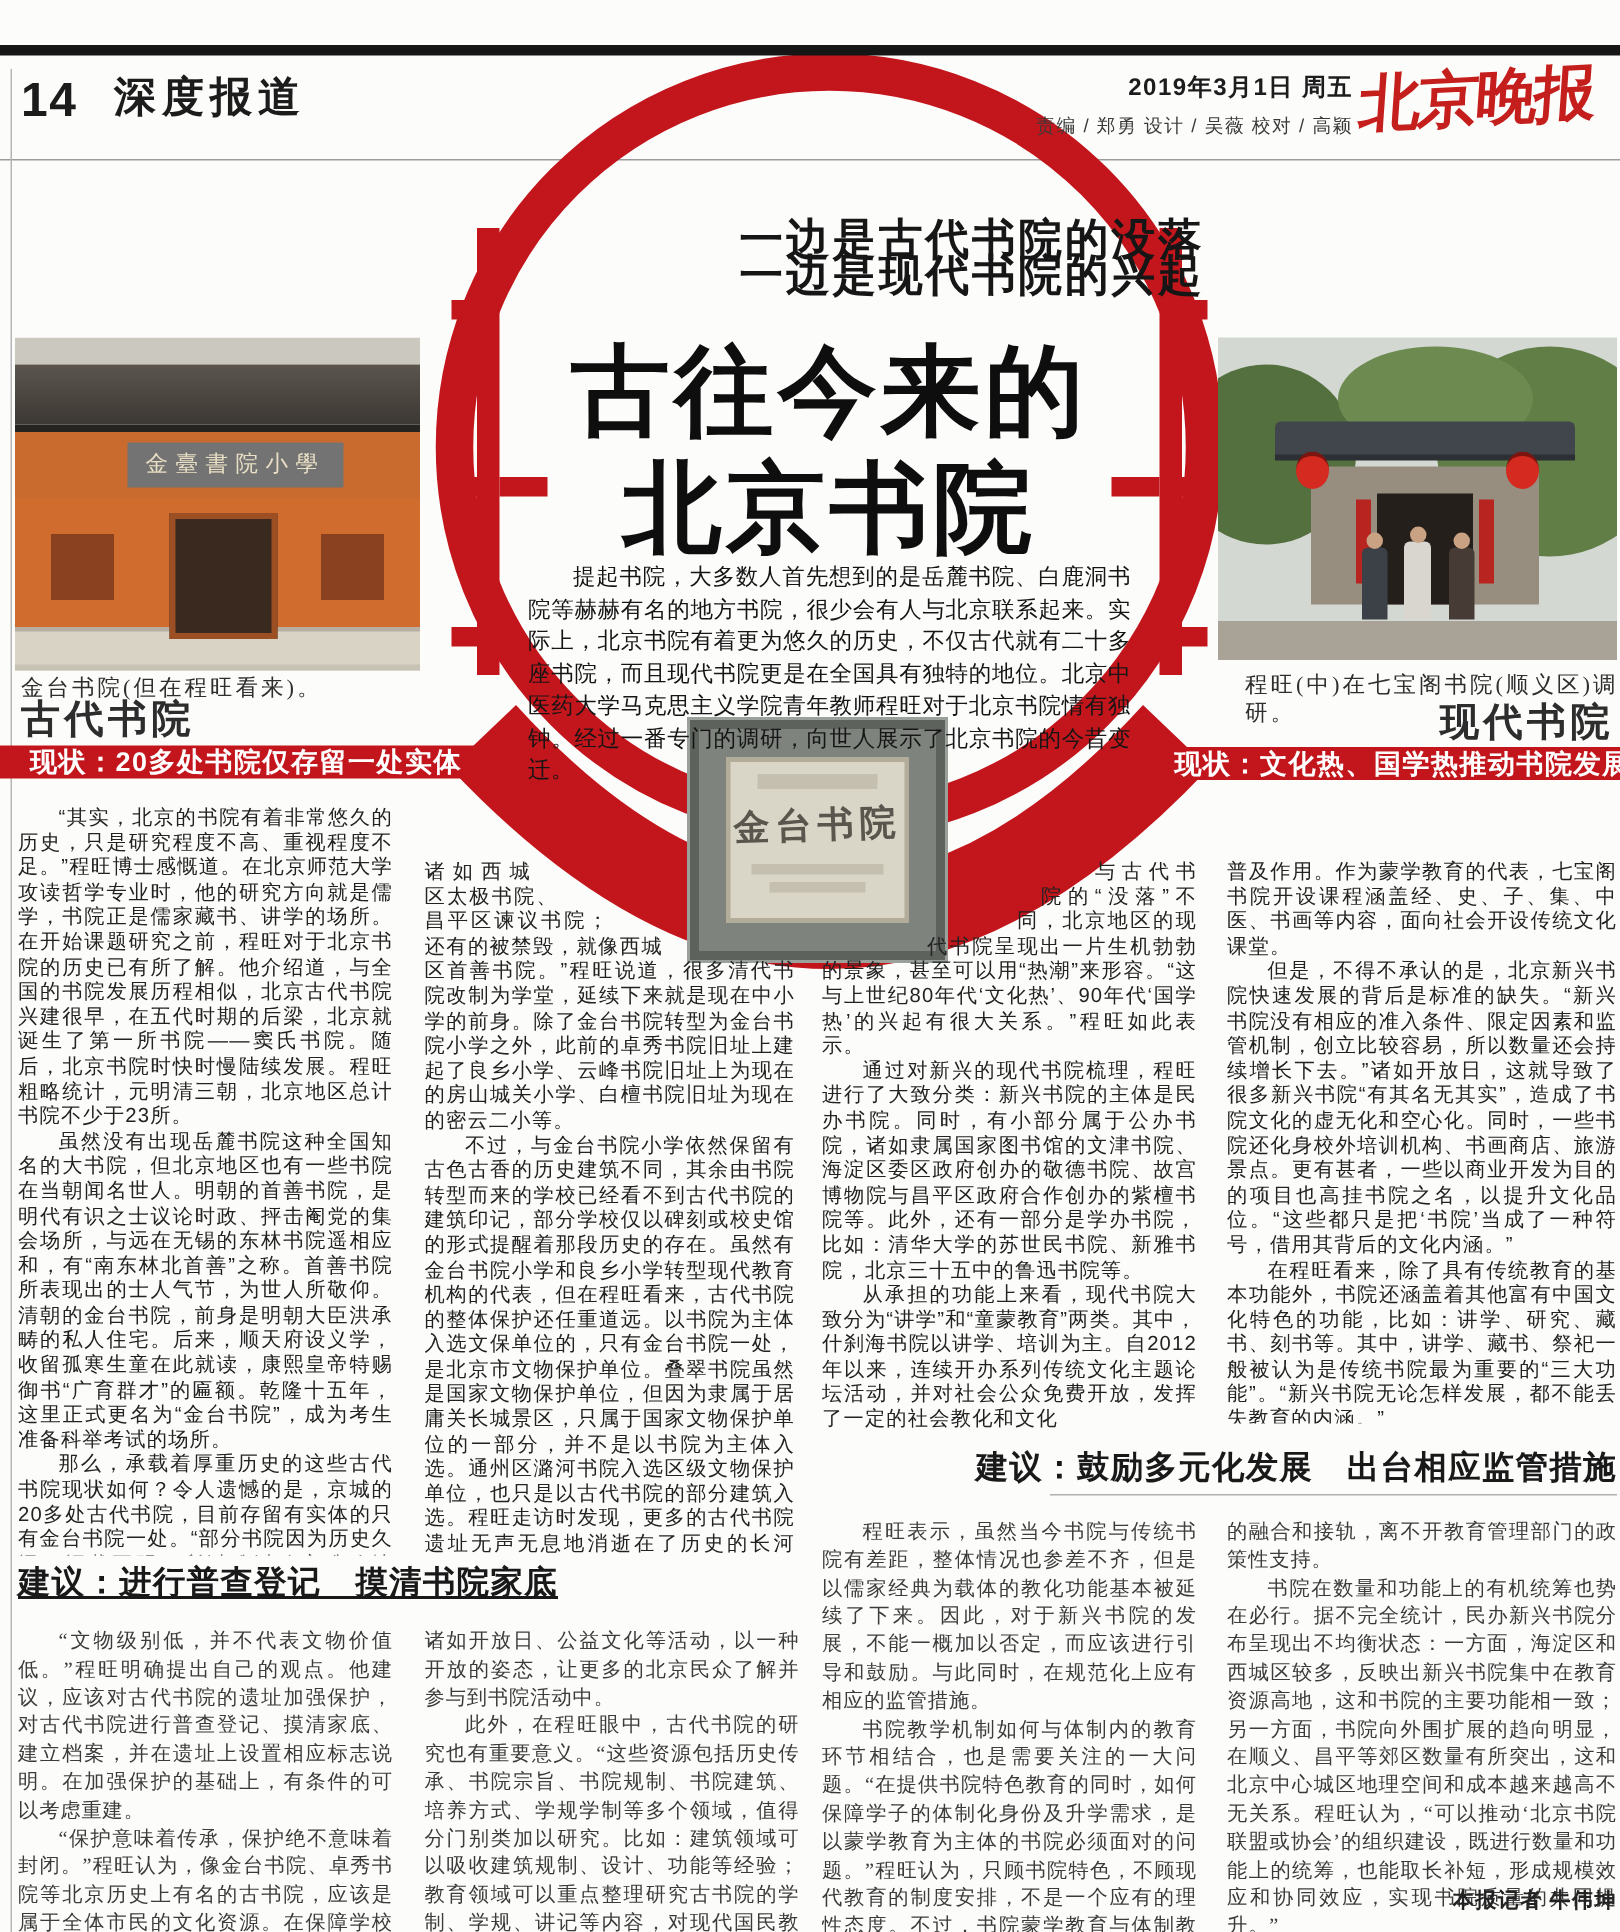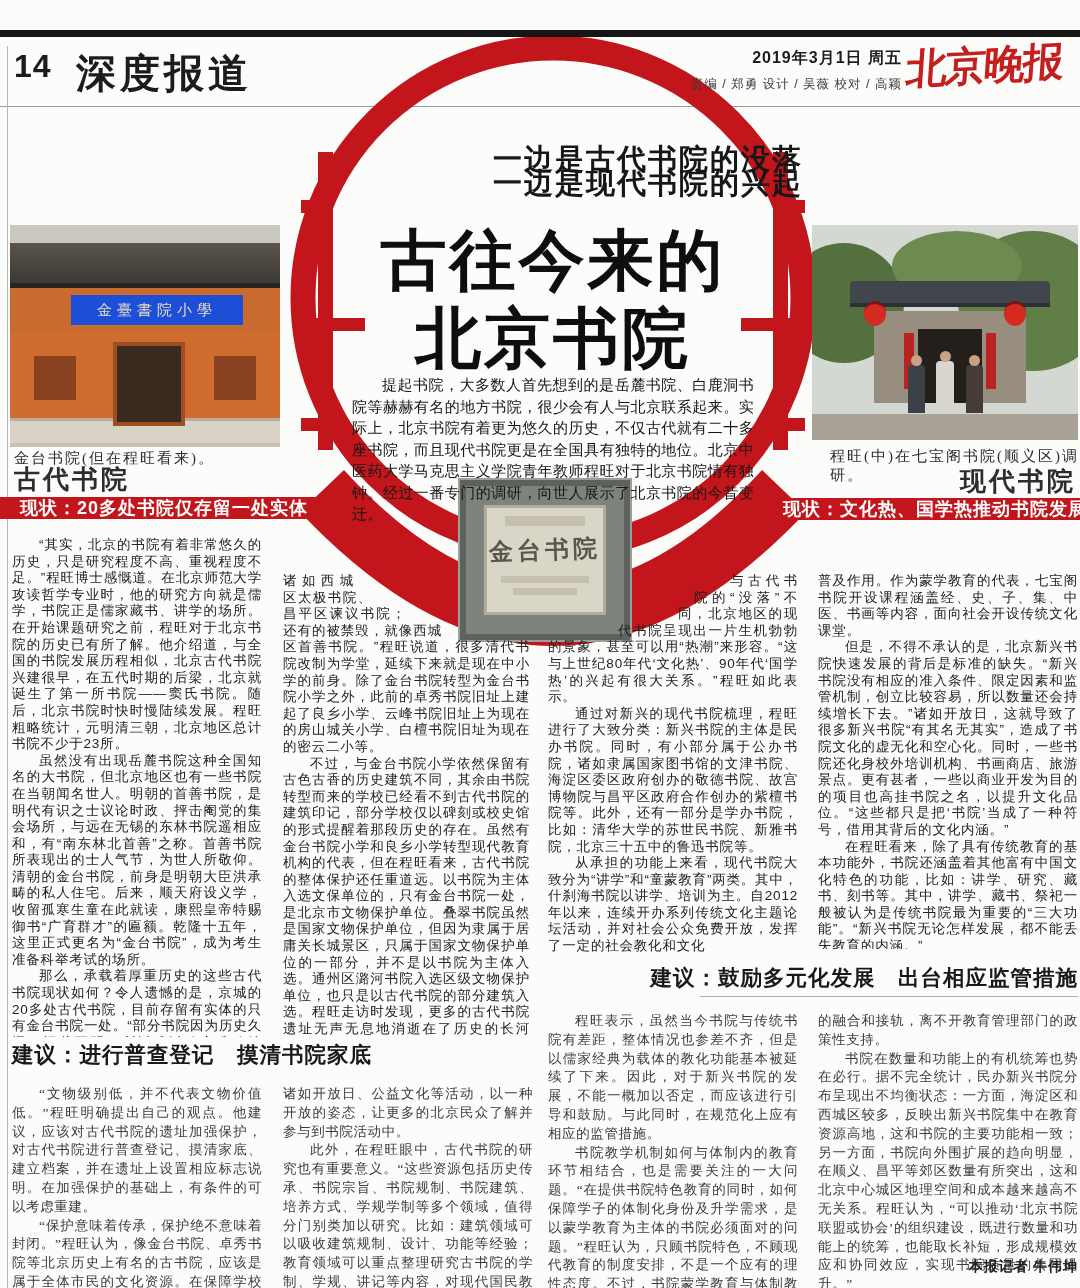--- a/index.html
+++ b/index.html
@@ -2,21 +2,21 @@
 <html><head>
 <meta charset="utf-8">
 <style>
   html,body{margin:0;padding:0;background:#e9e9e7;}
   #page{position:relative;width:1080px;height:1288px;background:#fcfcfb;overflow:hidden;
         font-family:"Liberation Sans",sans-serif;color:#1c1c1c;}
   .abs{position:absolute;}
   
   .topbar{left:0;top:30px;width:1080px;height:7px;background:#161616;z-index:2;}
   .pageno{left:14px;top:48px;font-size:32px;font-weight:bold;letter-spacing:1px;z-index:2;}
-  .secname{left:76px;top:46px;font-size:40px;font-weight:900;letter-spacing:4px;z-index:2;}
+  .secname{left:76px;top:46px;font-size:28px;font-weight:900;letter-spacing:4px;z-index:2;}
   .hinfo{right:178px;top:48px;text-align:right;z-index:2;}
   .hdate{font-size:16px;font-weight:bold;letter-spacing:1px;}
   .hcredits{font-size:12.5px;color:#3a3a3a;margin-top:7px;letter-spacing:1px;}
   .masthead{right:6px;top:38px;width:168px;font-family:"Liberation Serif",serif;font-weight:bold;
             font-size:41px;color:#c51f1d;transform:rotate(-3deg) skewX(-7deg);letter-spacing:-2px;z-index:2;}
   .hrule{left:0;top:106px;width:1080px;height:1px;background:#9b9b9b;z-index:1;}
   .vline{left:7px;top:46px;width:1px;height:1242px;background:#b5b5b5;z-index:1;}
   
   svg.deco{left:0;top:0;z-index:1;pointer-events:none;}
   .banner{height:22px;background:#c3161c;color:#fff;font-weight:bold;font-size:18px;
@@ -82,21 +82,21 @@
   <div class="abs kicker" style="top:140px">一边是古代书院的没落</div>
   <div class="abs kicker" style="top:164px">一边是现代书院的兴起</div>
   <div class="abs bigtitle" style="top:216px">古往今来的</div>
   <div class="abs bigtitle" style="top:294px">北京书院</div>
   <div class="abs intro">提起书院，大多数人首先想到的是岳麓书院、白鹿洞书院等赫赫有名的地方书院，很少会有人与北京联系起来。实际上，北京书院有着更为悠久的历史，不仅古代就有二十多座书院，而且现代书院更是在全国具有独特的地位。北京中医药大学马克思主义学院青年教师程旺对于北京书院情有独钟。经过一番专门的调研，向世人展示了北京书院的今昔变迁。</div>
 
   <div class="abs photo" style="left:10px;top:225px;width:270px;height:222px;">
     <div style="height:18px;background:#cbc8c0;"></div>
     <div style="height:40px;background:linear-gradient(#5b554e,#3c3833);border-bottom:5px solid #262420;"></div>
     <div style="height:44px;background:#c96b2e;display:flex;align-items:center;justify-content:center;">
-      <div style="width:172px;height:30px;background:#1d4ed8;color:#e9dfc4;
+      <div style="width:144px;height:30px;background:#737373;color:#e9dfc4;
            font-family:'Liberation Serif',serif;font-size:15px;line-height:30px;text-align:center;letter-spacing:5px;margin-left:24px;">金臺書院小學</div>
     </div>
     <div style="height:86px;background:#d06c2e;position:relative;">
       <div style="position:absolute;left:103px;top:10px;width:64px;height:76px;background:#39291e;border:4px solid #9c4f22;"></div>
       <div style="position:absolute;left:24px;top:24px;width:42px;height:44px;background:#8a4120;"></div>
       <div style="position:absolute;right:24px;top:24px;width:42px;height:44px;background:#8a4120;"></div>
     </div>
     <div style="height:34px;background:#d9d3c6;border-top:3px solid #b7b0a2;box-shadow:inset 0 -12px 0 #c8c2b4;"></div>
   </div>
   <div class="abs caption" style="left:14px;top:449px;">金台书院(但在程旺看来)。</div>
@@ -166,21 +166,21 @@
     <p>从承担的功能上来看，现代书院大致分为“讲学”和“童蒙教育”两类。其中，什刹海书院以讲学、培训为主。自2012年以来，连续开办系列传统文化主题论坛活动，并对社会公众免费开放，发挥了一定的社会教化和文化</p>
   </div>
   <div class="abs col" style="left:818px;top:537px;width:260px;height:412px;">
     <p class="noind">普及作用。作为蒙学教育的代表，七宝阁书院开设课程涵盖经、史、子、集、中医、书画等内容，面向社会开设传统文化课堂。</p>
     <p>但是，不得不承认的是，北京新兴书院快速发展的背后是标准的缺失。“新兴书院没有相应的准入条件、限定因素和监管机制，创立比较容易，所以数量还会持续增长下去。”诸如开放日，这就导致了很多新兴书院“有其名无其实”，造成了书院文化的虚无化和空心化。同时，一些书院还化身校外培训机构、书画商店、旅游景点。更有甚者，一些以商业开发为目的的项目也高挂书院之名，以提升文化品位。“这些都只是把‘书院’当成了一种符号，借用其背后的文化内涵。”</p>
     <p>在程旺看来，除了具有传统教育的基本功能外，书院还涵盖着其他富有中国文化特色的功能，比如：讲学、研究、藏书、刻书等。其中，讲学、藏书、祭祀一般被认为是传统书院最为重要的“三大功能”。“新兴书院无论怎样发展，都不能丢失教育的内涵。”</p>
   </div>
 
   <div class="abs subhead" style="left:548px;top:963px;width:530px;text-align:right;">建议：鼓励多元化发展　出台相应监管措施</div>
   <div class="abs thinline" style="left:700px;top:996px;width:378px;"></div>
-  <div class="abs subhead" style="left:12px;top:1040px;">建议：进行普查登记　摸清书院家底</div>
+  <div class="abs subhead" style="left:12px;top:1040px;text-decoration:underline;">建议：进行普查登记　摸清书院家底</div>
 
   <div class="abs kcol" style="left:12px;top:1085px;width:250px;height:203px;">
     <p>“文物级别低，并不代表文物价值低。”程旺明确提出自己的观点。他建议，应该对古代书院的遗址加强保护，对古代书院进行普查登记、摸清家底、建立档案，并在遗址上设置相应标志说明。在加强保护的基础上，有条件的可以考虑重建。</p>
     <p>“保护意味着传承，保护绝不意味着封闭。”程旺认为，像金台书院、卓秀书院等北京历史上有名的古书院，应该是属于全体市民的文化资源。在保障学校安全和教学秩序的前提下，可以考虑设置</p>
   </div>
   <div class="abs kcol" style="left:283px;top:1085px;width:250px;height:203px;">
     <p class="noind">诸如开放日、公益文化等活动，以一种开放的姿态，让更多的北京民众了解并参与到书院活动中。</p>
     <p>此外，在程旺眼中，古代书院的研究也有重要意义。“这些资源包括历史传承、书院宗旨、书院规制、书院建筑、培养方式、学规学制等多个领域，值得分门别类加以研究。比如：建筑领域可以吸收建筑规制、设计、功能等经验；教育领域可以重点整理研究古书院的学制、学规、讲记等内容，对现代国民教育形成补充。”</p>
   </div>
   <div class="abs kcol" style="left:548px;top:1012px;width:250px;height:276px;">

